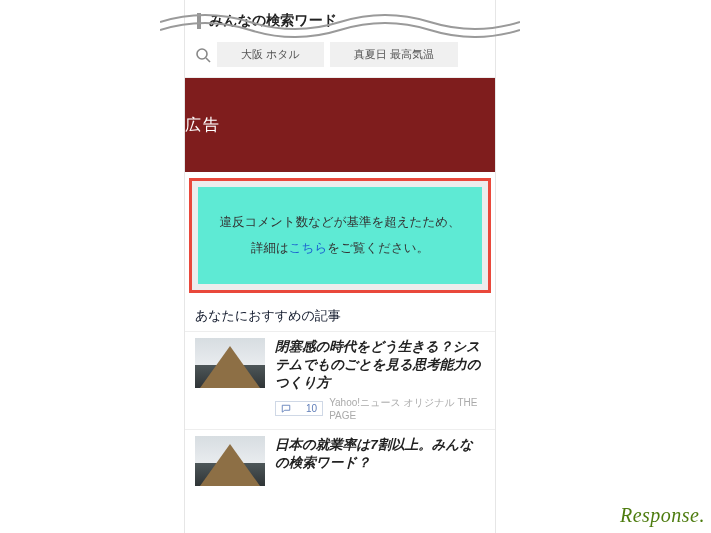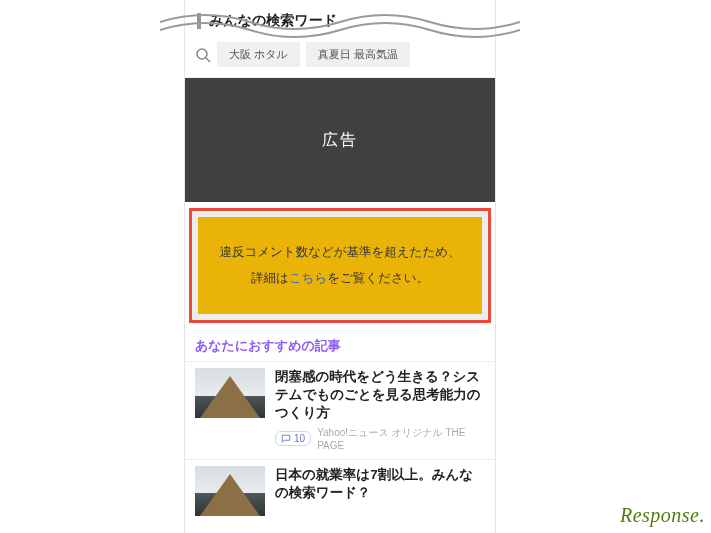--- a/index.html
+++ b/index.html
@@ -55,56 +55,55 @@
   }
   .search-icon {
     width: 16px;
     height: 16px;
     flex: 0 0 auto;
   }
   .chip {
     background: #f0f0f0;
     color: #555;
     font-size: 11px;
-    padding: 5px 12px;
+    padding: 5px 24px;
     white-space: nowrap;
     cursor: pointer;
   }
   .ad-block {
-    background: #404040;
-    height: 124px;
-    display: flex;
-    align-items: center;
-    justify-content: center;
+    background: #7f1d1d;
+    height: 94px;
+    display: flex;
+    align-items: center;
     color: #fff;
     font-size: 16px;
     letter-spacing: 2px;
   }
   .notice-outer {
     border: 3px solid #e9483b;
     margin: 6px 4px 8px 4px;
     padding: 6px;
     background: #ededed;
   }
   .notice-inner {
-    background: #eab308;
+    background: #5eead4;
     padding: 22px 14px;
     text-align: center;
     font-size: 12.5px;
     color: #333;
     line-height: 2.1;
   }
   .notice-inner a {
     color: #1a5fd0;
     cursor: pointer;
   }
   .rec-header {
     font-size: 13px;
-    font-weight: 700;
-    color: #8b5cf6;
+    font-weight: 400;
+    color: #0f172a;
     padding: 6px 10px 6px 10px;
   }
   .article {
     display: flex;
     gap: 10px;
     padding: 6px 10px 8px 10px;
     border-top: 1px solid #eee;
   }
   .thumb {
     width: 70px;
@@ -124,34 +123,35 @@
     border-bottom:42px solid #8d6f45;
     transform:translateX(-50%);
   }
   .article-body { flex: 1; min-width: 0; }
   .article-title {
     font-size: 13.5px;
     font-weight: 700;
     color: #222;
     line-height: 1.35;
     margin-bottom: 4px;
+    font-style: italic;
   }
   .article-meta {
     display: flex;
     align-items: center;
     gap: 6px;
     font-size: 10px;
     color: #999;
   }
   .comment-pill {
     display: inline-flex;
     align-items: center;
-    gap: 3px;
+    gap: 15px;
     border: 1px solid #cfd8e6;
-    border-radius: 6px;
+    border-radius: 0;
     padding: 1px 5px;
     color: #5f7db8;
     font-size: 10px;
     cursor: pointer;
   }
   .meta-source { color: #aaa; }
   .meta-date { color: #aaa; }
   .watermark {
     position: absolute;
     right: 6px;

